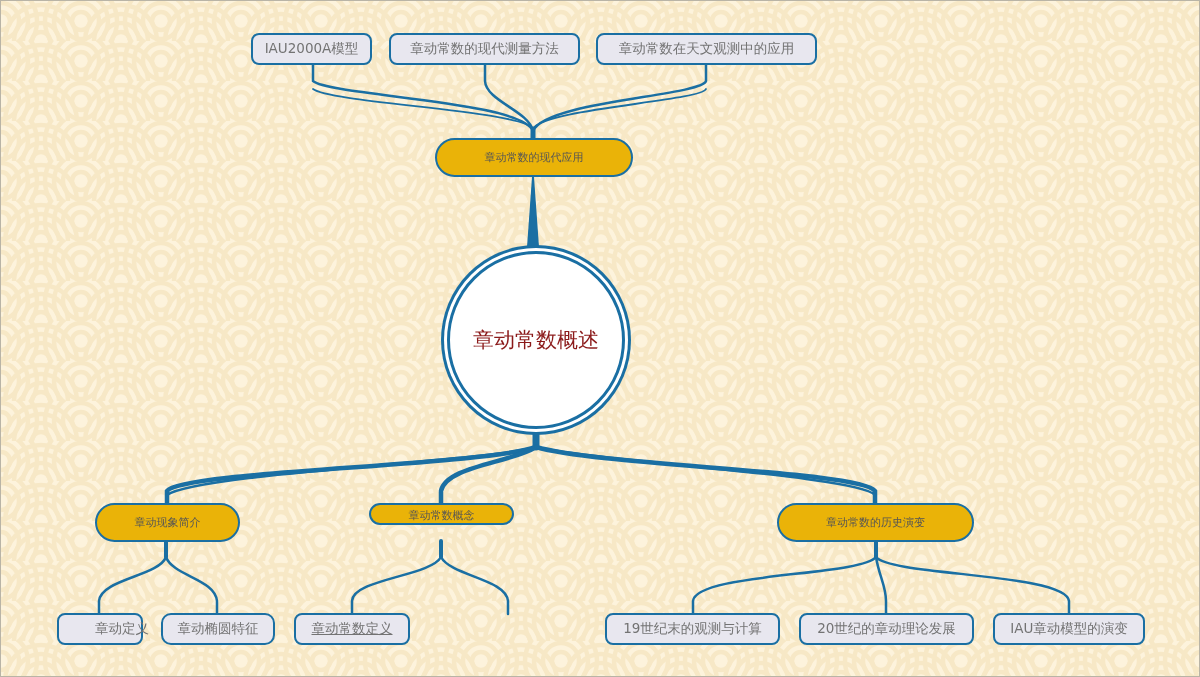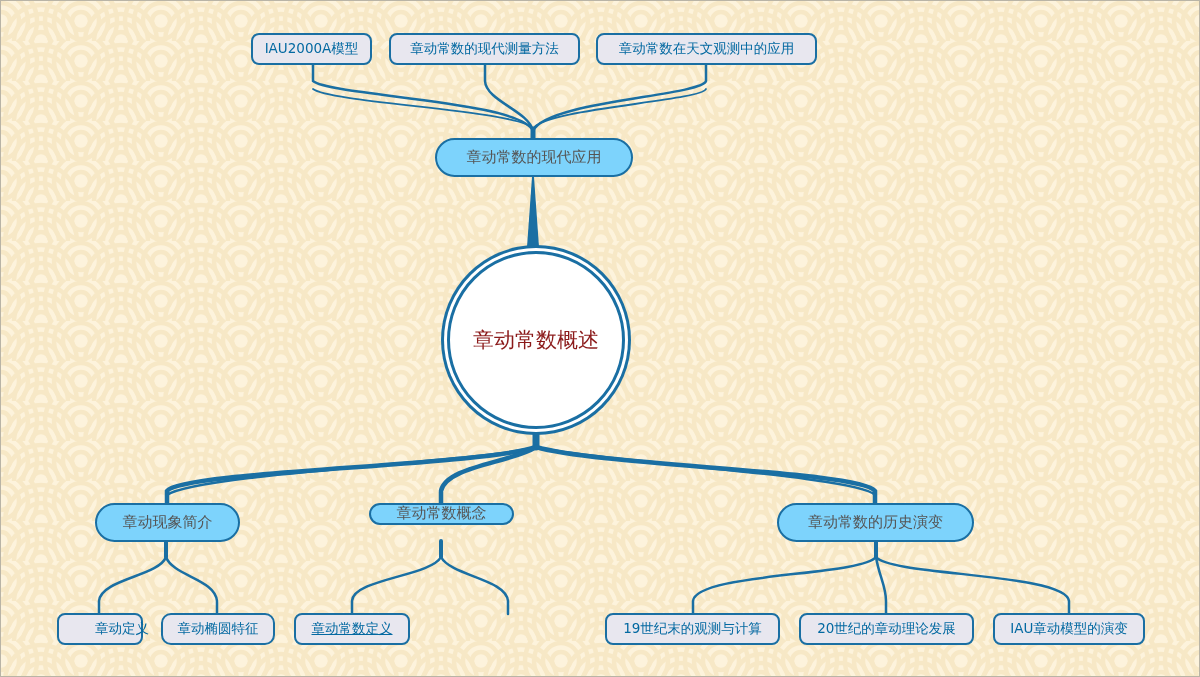--- a/index.html
+++ b/index.html
@@ -42,30 +42,30 @@
     .root {
       border-radius: 50%;
       background: #ffffff;
       border: 3px solid #1a6fa3;
       box-shadow: 0 0 0 3px #ffffff, 0 0 0 6px #1a6fa3;
       color: #8b1a1a;
       font-size: 21px;
     }
     .main-topic {
       border-radius: 20px;
-      background: #7dd3fc;
+      background: #eab308;
       border: 2.5px solid #1a6fa3;
       color: #555555;
-      font-size: 15px;
+      font-size: 11px;
     }
     .sub-topic {
       border-radius: 8px;
       background: #e8e7ef;
       border: 2.5px solid #1a6fa3;
-      color: #0369a1;
+      color: #737373;
       font-size: 13.5px;
     }
   </style>
 </head>
 <body>
 
 <div class="canvas">
 
   <svg class="bg-pattern" xmlns="http://www.w3.org/2000/svg">
     <defs>

